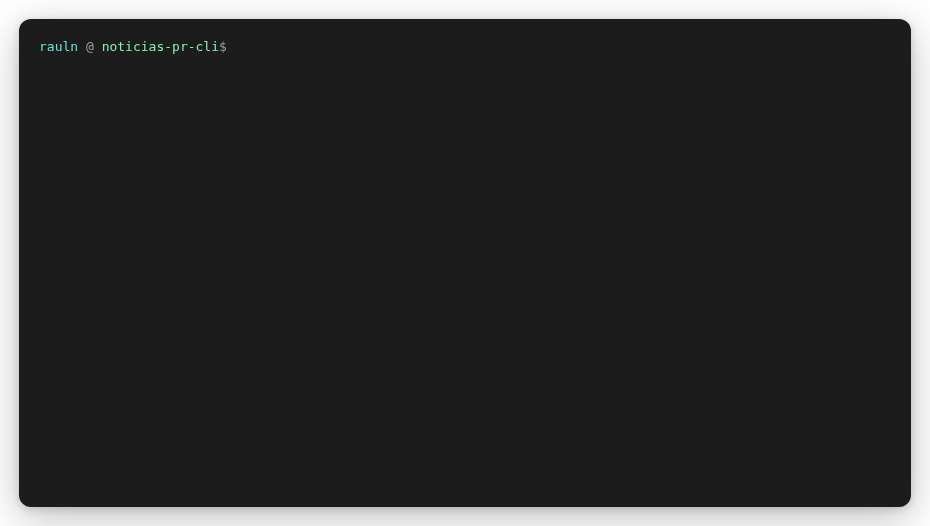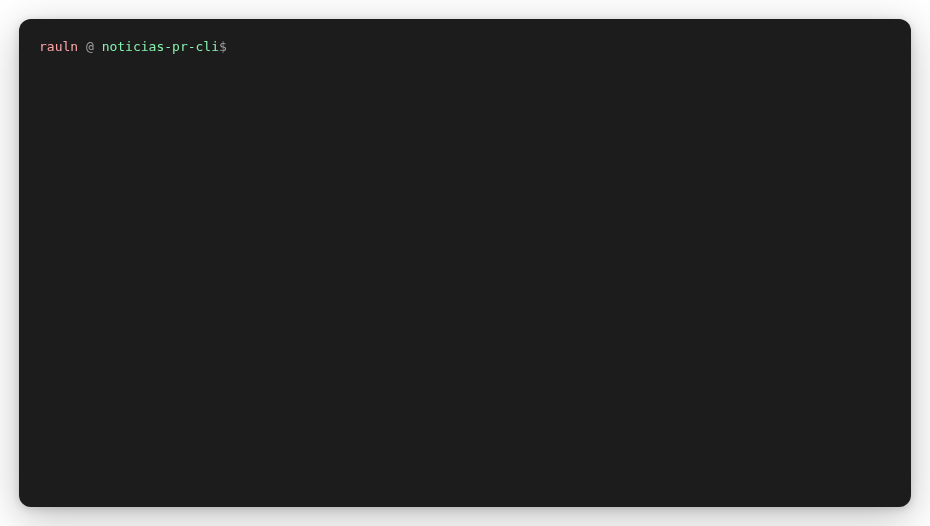--- a/index.html
+++ b/index.html
@@ -80,21 +80,21 @@
       font-size: 13px;
       line-height: 1.6;
       color: #a8a8a8;
     }
 
     .prompt-line {
       white-space: pre;
     }
 
     .prompt-user {
-      color: #fca5a5;
+      color: #5eead4;
     }
 
     .prompt-at {
       color: #9e9e9e;
     }
 
     .prompt-host {
       color: #86efac;
     }
 

